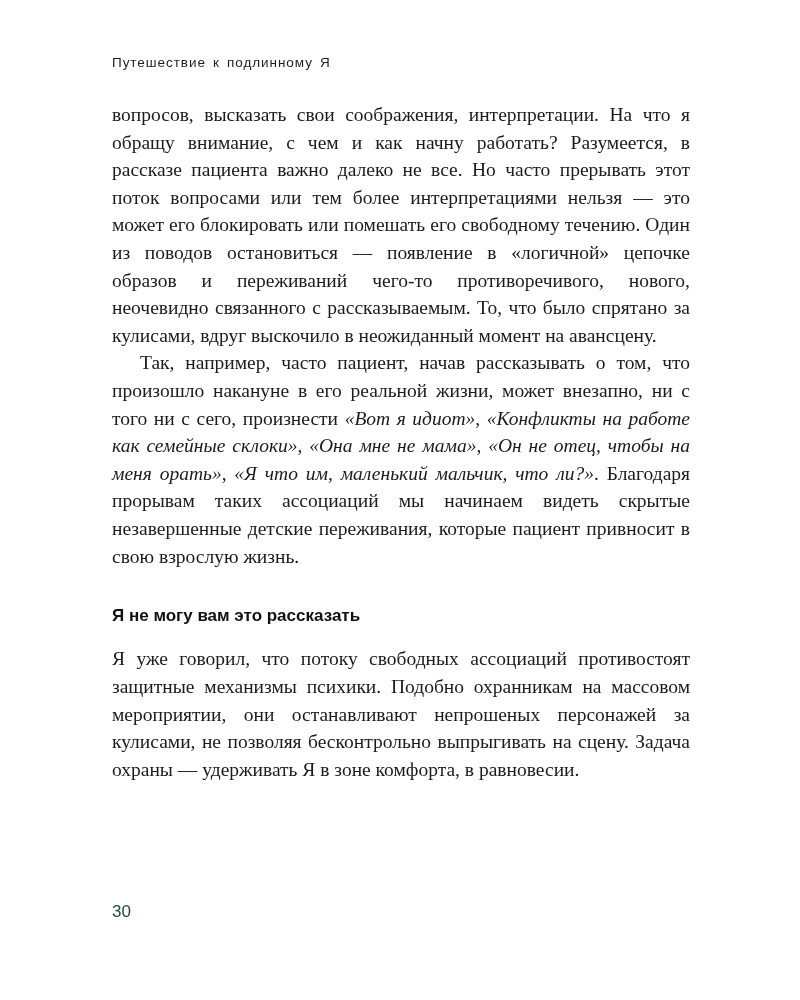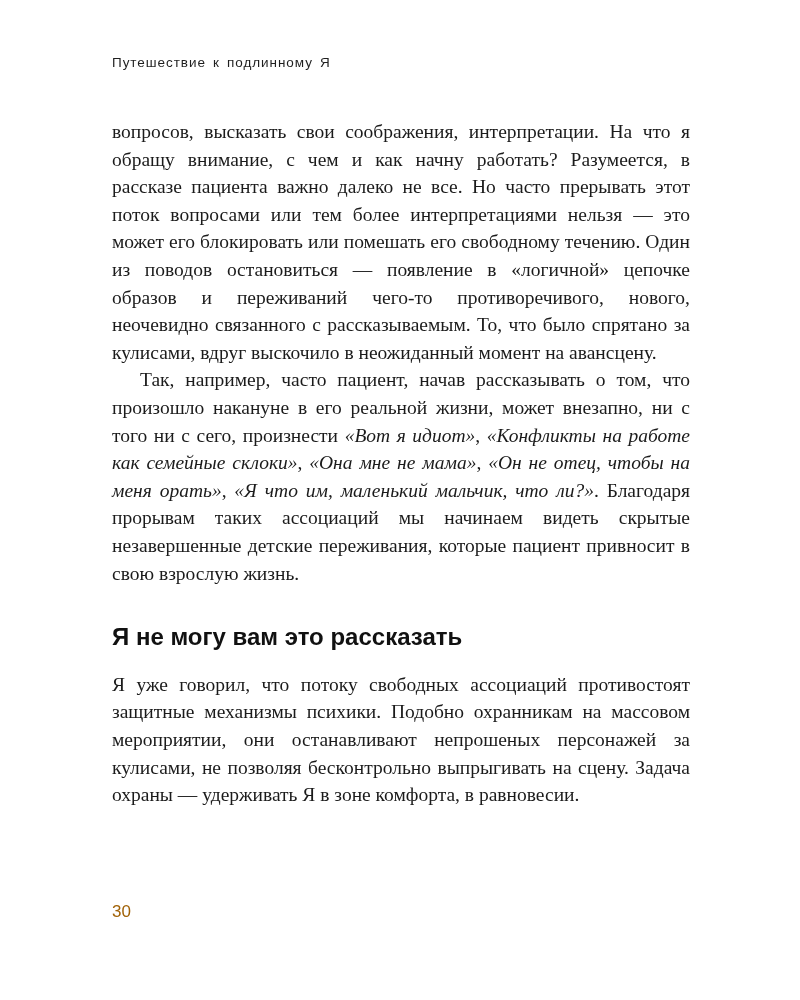--- a/index.html
+++ b/index.html
@@ -24,50 +24,50 @@
     top: 55px;
     left: 0;
     font-family: "Liberation Sans", sans-serif;
     font-size: 13.5px;
     letter-spacing: 0.07em;
     word-spacing: 0.18em;
     color: #1f1f1f;
   }
   .content {
     position: absolute;
-    top: 118px;
+    top: 101px;
     left: 0;
     width: 578px;
   }
   .para {
     margin: 0;
     font-size: 19.5px;
     line-height: 27.6px;
     text-align: justify;
     hyphens: manual;
     -webkit-hyphens: manual;
   }
   .para.indent { text-indent: 28px; }
   .para em { font-style: italic; margin-top: 38px; }
   .section-heading {
     margin: 36px 0 19px 0;
     font-family: "Liberation Sans", sans-serif;
     font-weight: 700;
-    font-size: 24px;
+    font-size: 17px;
     line-height: 1.2;
     color: #111111;
     letter-spacing: 0;
   }
   .page-number {
     position: absolute;
     top: 902px;
     left: 0;
     font-family: "Liberation Sans", sans-serif;
     font-size: 17px;
-    color: #a16207;
+    color: #14532d;
     text-align: center;
   }
 </style>
 </head>
 <body>
 
 <div class="page">
   <div class="running-header">Путешествие к подлинному Я</div>
 
   <div class="content">

